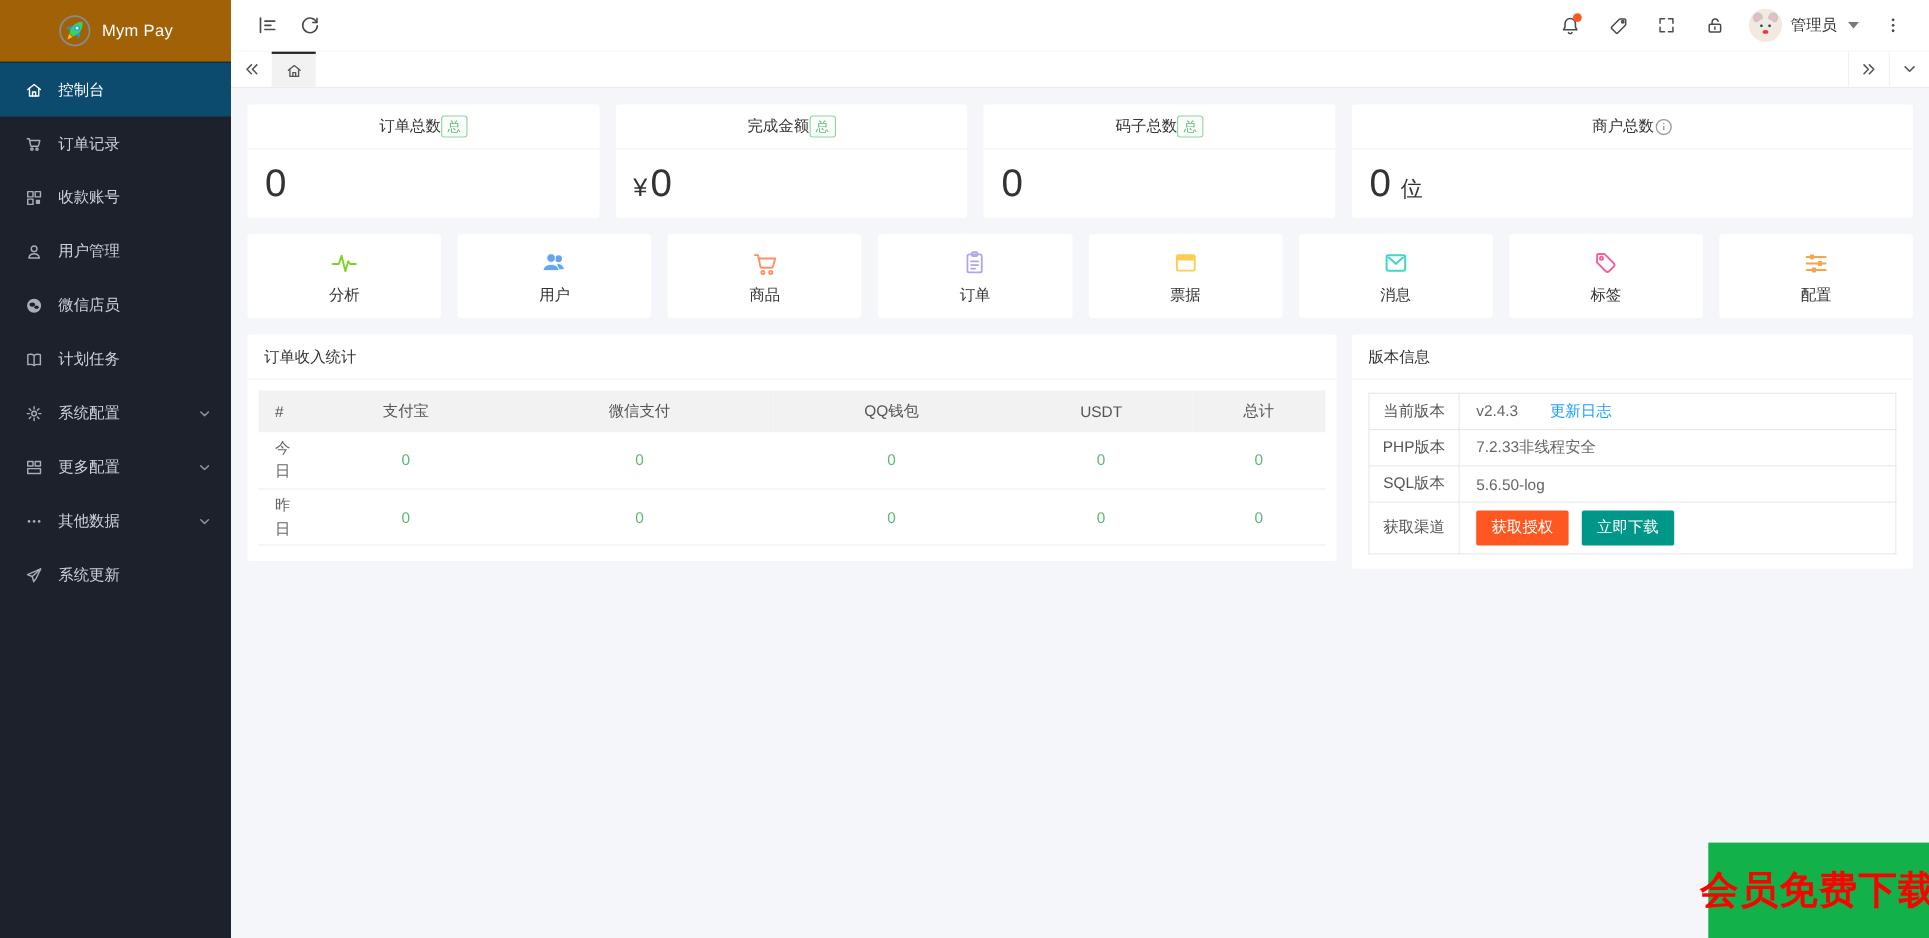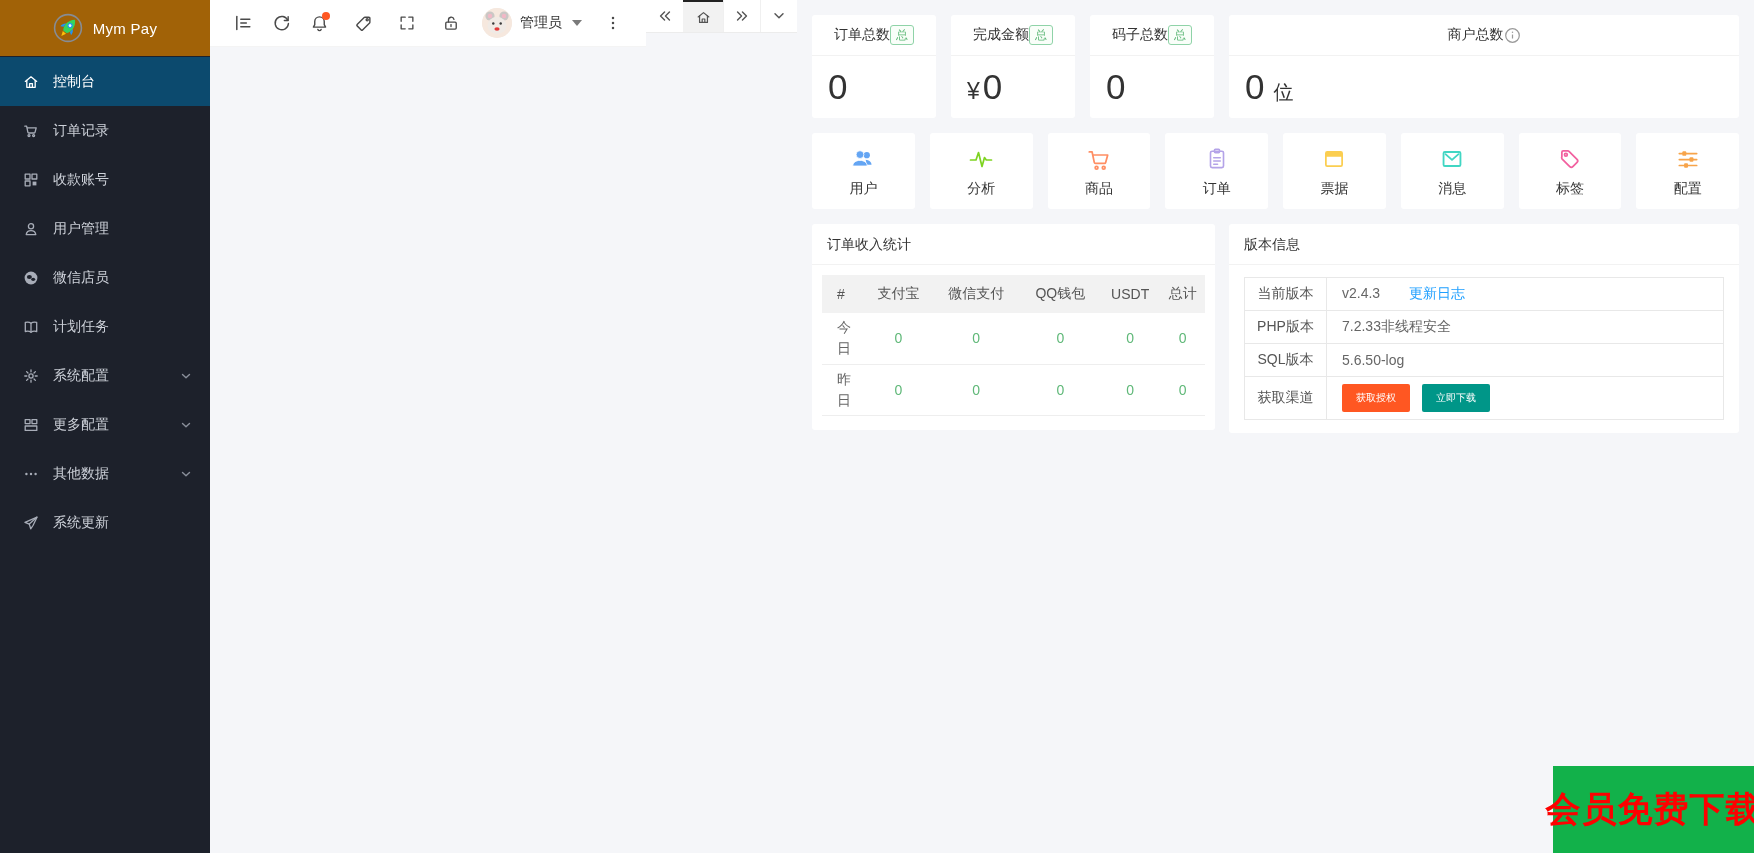--- a/index.html
+++ b/index.html
@@ -15,21 +15,21 @@
   .menu-item { height:49px; display:flex; align-items:center; gap:14px; padding:0 18px 0 23px; color:#cdd1d9; font-size:14px; cursor:pointer; }
   .menu-item.active { background:#0c4a6e; color:#fff; }
   .menu-item .micon { width:16px; height:16px; display:inline-flex; align-items:center; justify-content:center; flex-shrink:0; }
   .menu-item .micon svg { stroke:#a8adb8; fill:none; stroke-width:1.3; stroke-linecap:round; stroke-linejoin:round; }
   .menu-item.active .micon svg { stroke:#fff; }
   .menu-item .micon svg .fillpart { fill:#a8adb8; stroke:none; }
   .menu-chevron { margin-left:auto; display:inline-flex; }
   .menu-chevron svg { stroke:#8a8f9a; fill:none; stroke-width:1.4; stroke-linecap:round; stroke-linejoin:round; }
 
   
-  .main { flex:1; min-width:0; display:flex; flex-direction:row; }
+  .main { flex:1; min-width:0; display:flex; flex-direction:column; }
   .topbar { height:47px; background:#fff; display:flex; align-items:center; padding:0 14px; border-bottom:1px solid #f4f4f4; }
   .icon-btn { width:38px; height:38px; display:flex; align-items:center; justify-content:center; cursor:pointer; position:relative; }
   .icon-btn svg { stroke:#4a4a4a; fill:none; stroke-width:1.5; stroke-linecap:round; stroke-linejoin:round; }
   .topbar-right { margin-left:auto; display:flex; align-items:center; gap:6px; }
   .red-dot { position:absolute; top:8px; right:8px; width:8px; height:8px; border-radius:50%; background:#ff5722; }
   .user-box { display:flex; align-items:center; gap:8px; padding:0 6px; cursor:pointer; }
   .avatar { width:30px; height:30px; border-radius:50%; overflow:hidden; background:#f3e9e2; flex-shrink:0; }
   .username { font-size:14px; color:#333; }
   .caret { width:0; height:0; border-left:5px solid transparent; border-right:5px solid transparent; border-top:6px solid #7a7a7a; margin-left:2px; }
 
@@ -72,21 +72,21 @@
   table.income thead th { background:#f2f2f2; color:#555; font-weight:normal; height:38px; text-align:center; }
   table.income thead th.first-col { width:42px; text-align:left; padding-left:15px; }
   table.income tbody td { text-align:center; color:#5fb878; border-bottom:1px solid #eee; height:51px; }
   table.income tbody td.row-label { color:#666; text-align:left; padding-left:15px; width:42px; line-height:1.5; word-break:break-all; padding-right:14px; }
 
   .version-body { padding:12px 15px 13px; }
   table.version { width:100%; border-collapse:collapse; font-size:14px; color:#666; }
   table.version td { border:1px solid #e8e8e8; padding:7px 15px; }
   table.version td.vlabel { width:82px; text-align:center; color:#555; padding:7px 10px; }
   .link-blue { color:#1e9fff; margin-left:25px; cursor:pointer; text-decoration:none; }
-  .btn { display:inline-block; border:none; color:#fff; font-size:10px; padding:7px 14px; border-radius:2px; cursor:pointer; margin-right:8px; font-family:inherit; }
+  .btn { display:inline-block; border:none; color:#fff; font-size:14px; padding:7px 14px; border-radius:2px; cursor:pointer; margin-right:8px; font-family:inherit; }
   .btn-orange { background:#ff5722; }
   .btn-teal { background:#009688; }
 
   
   .ad-banner { position:absolute; right:0; bottom:0; width:201px; height:87px; background:#12b14a; display:flex; align-items:center; justify-content:center; cursor:pointer; }
   .ad-text { color:#fd0100; font-size:35px; font-weight:bold; white-space:nowrap; letter-spacing:1px; }
 </style>
 </head>
 <body>
 
@@ -390,37 +390,37 @@
             <span class="stat-suffix">位</span>
           </div>
         </div>
 
       </div>
 
       <div class="shortcut-row">
 
         <div class="shortcut">
           <span class="sc-icon">
+            <svg width="28" height="26" viewBox="0 0 26 26">
+                <polyline points="2.5 14 8 14 10.5 6.5 14 20.5 16.5 11.5 18.3 14 23.5 14" fill="none" stroke="#7ed321" stroke-width="1.7" stroke-linecap="round" stroke-linejoin="round"></polyline>
+              </svg>
+          </span>
+          <span class="shortcut-label">分析</span>
+        </div>
+
+        <div class="shortcut">
+          <span class="sc-icon">
             <svg width="28" height="26" viewBox="0 0 28 24" fill="#64a5f3">
               <circle cx="17.8" cy="8.2" r="3.1"></circle>
                 <path d="M16.6 12.8c3.3.3 5.9 2.3 5.9 4.9h-4.6z"></path>
               <circle cx="11" cy="7.6" r="3.9" stroke="#fff" stroke-width="0.8"></circle>
               <path d="M3.8 19c0-3.5 3.2-5.6 7.2-5.6s7.2 2.1 7.2 5.6z" stroke="#fff" stroke-width="0.8"></path>
             </svg>
           </span>
           <span class="shortcut-label">用户</span>
-        </div>
-
-        <div class="shortcut">
-          <span class="sc-icon">
-            <svg width="28" height="26" viewBox="0 0 26 26">
-                <polyline points="2.5 14 8 14 10.5 6.5 14 20.5 16.5 11.5 18.3 14 23.5 14" fill="none" stroke="#7ed321" stroke-width="1.7" stroke-linecap="round" stroke-linejoin="round"></polyline>
-              </svg>
-          </span>
-          <span class="shortcut-label">分析</span>
         </div>
 
         <div class="shortcut">
           <span class="sc-icon">
             <svg width="27" height="26" viewBox="0 0 24 24" fill="none" stroke="#ff8e63" stroke-width="1.6" stroke-linecap="round" stroke-linejoin="round">
                 <path d="M3.5 5.5h2.6l2 9.6a1.2 1.2 0 0 0 1.2 1h8.1a1.2 1.2 0 0 0 1.2-.9l1.9-6.9H7"></path>
                 <circle cx="10.2" cy="20" r="1.3"></circle>
                 <circle cx="16.8" cy="20" r="1.3"></circle>
               </svg>
           </span>

